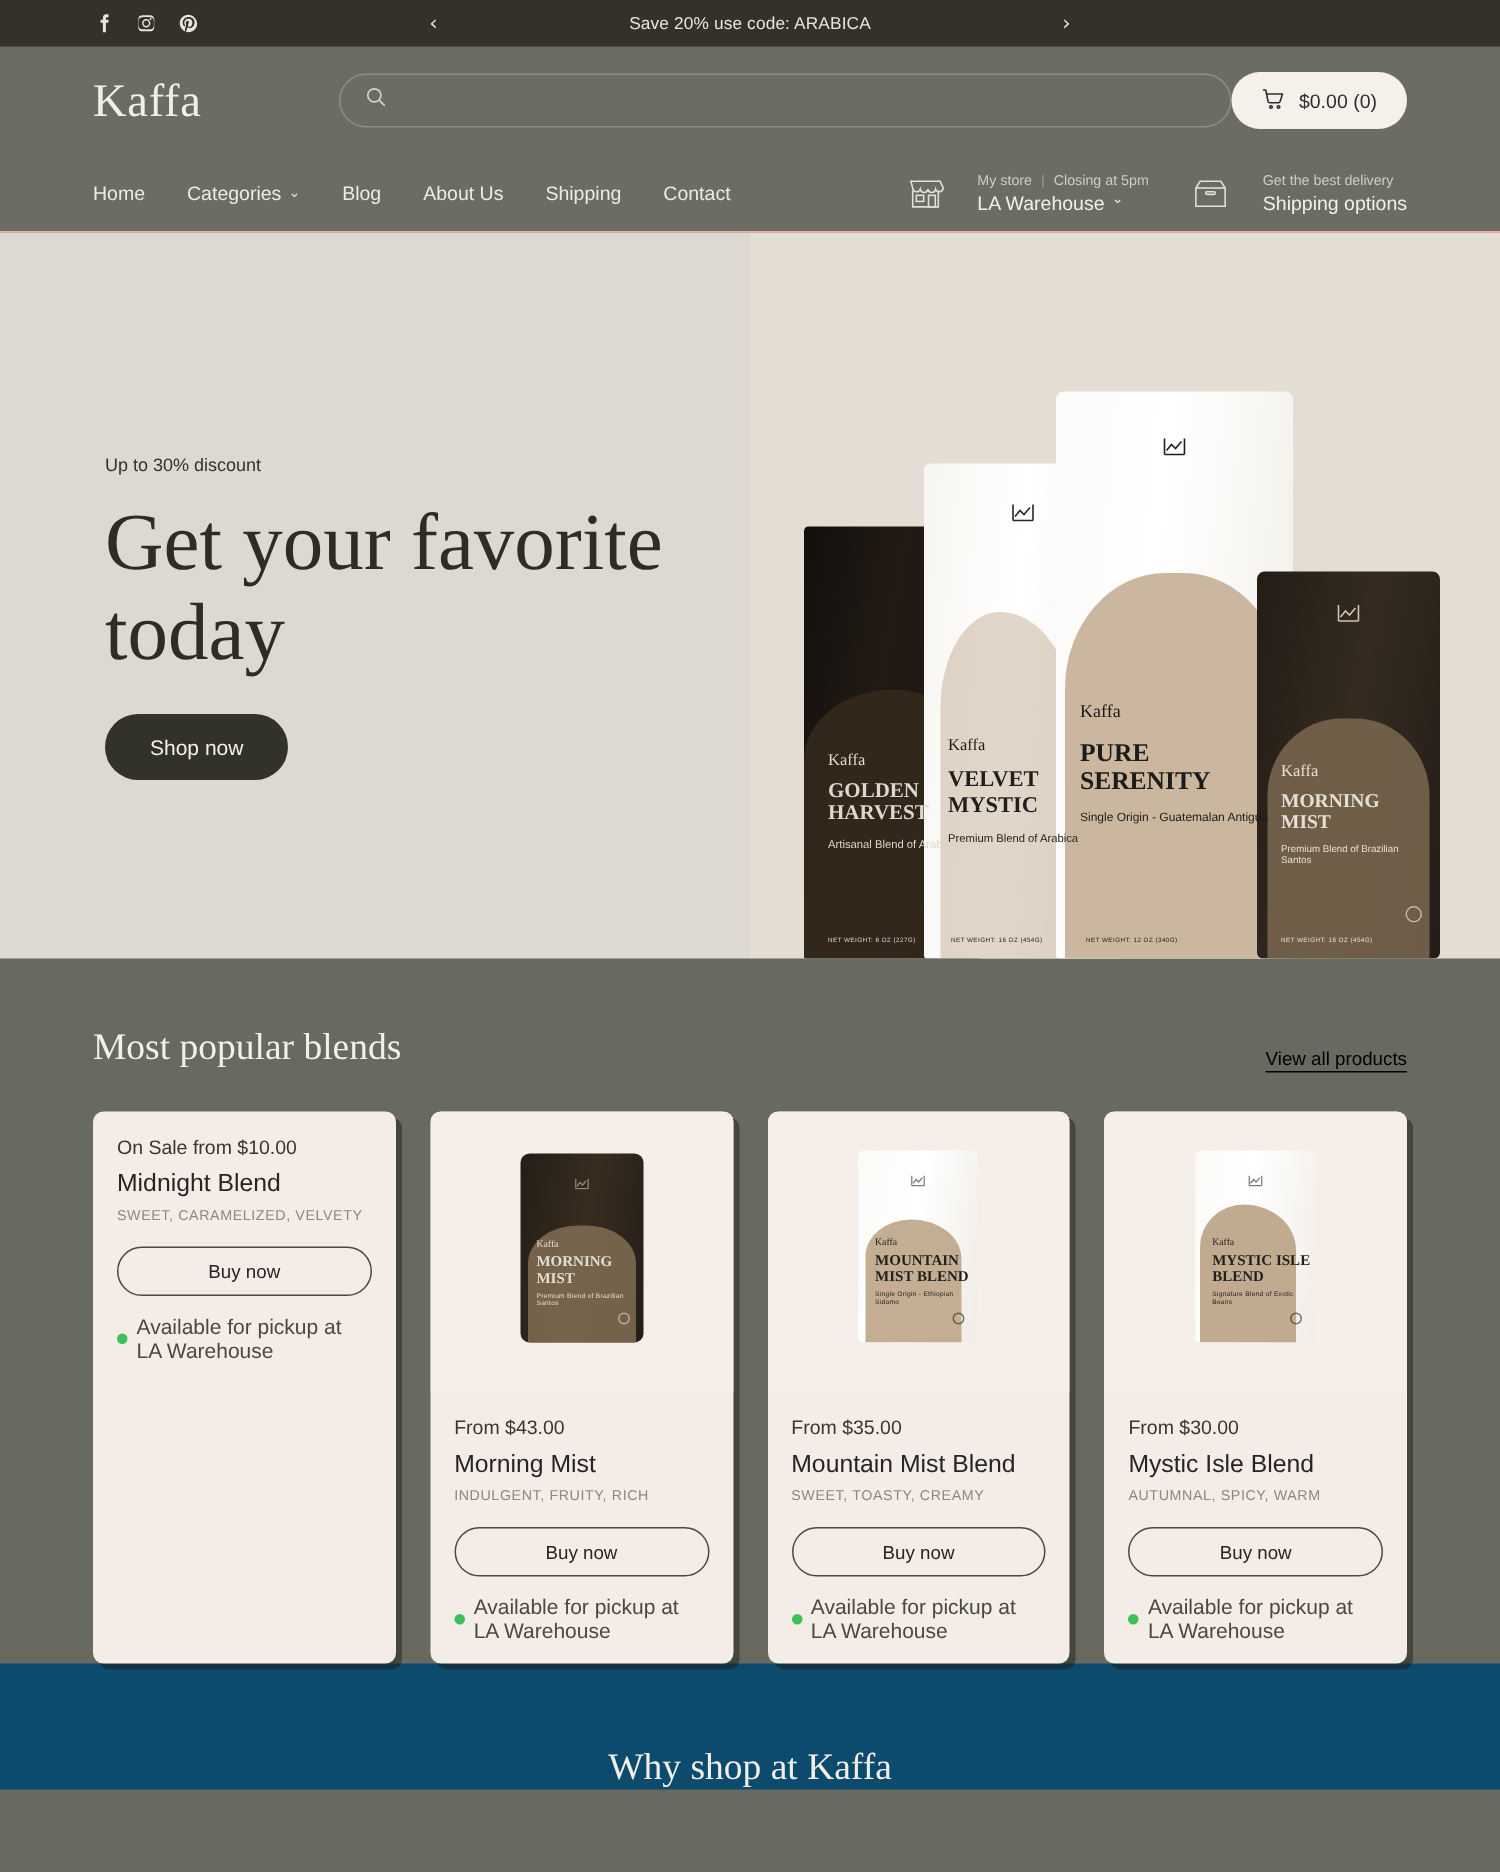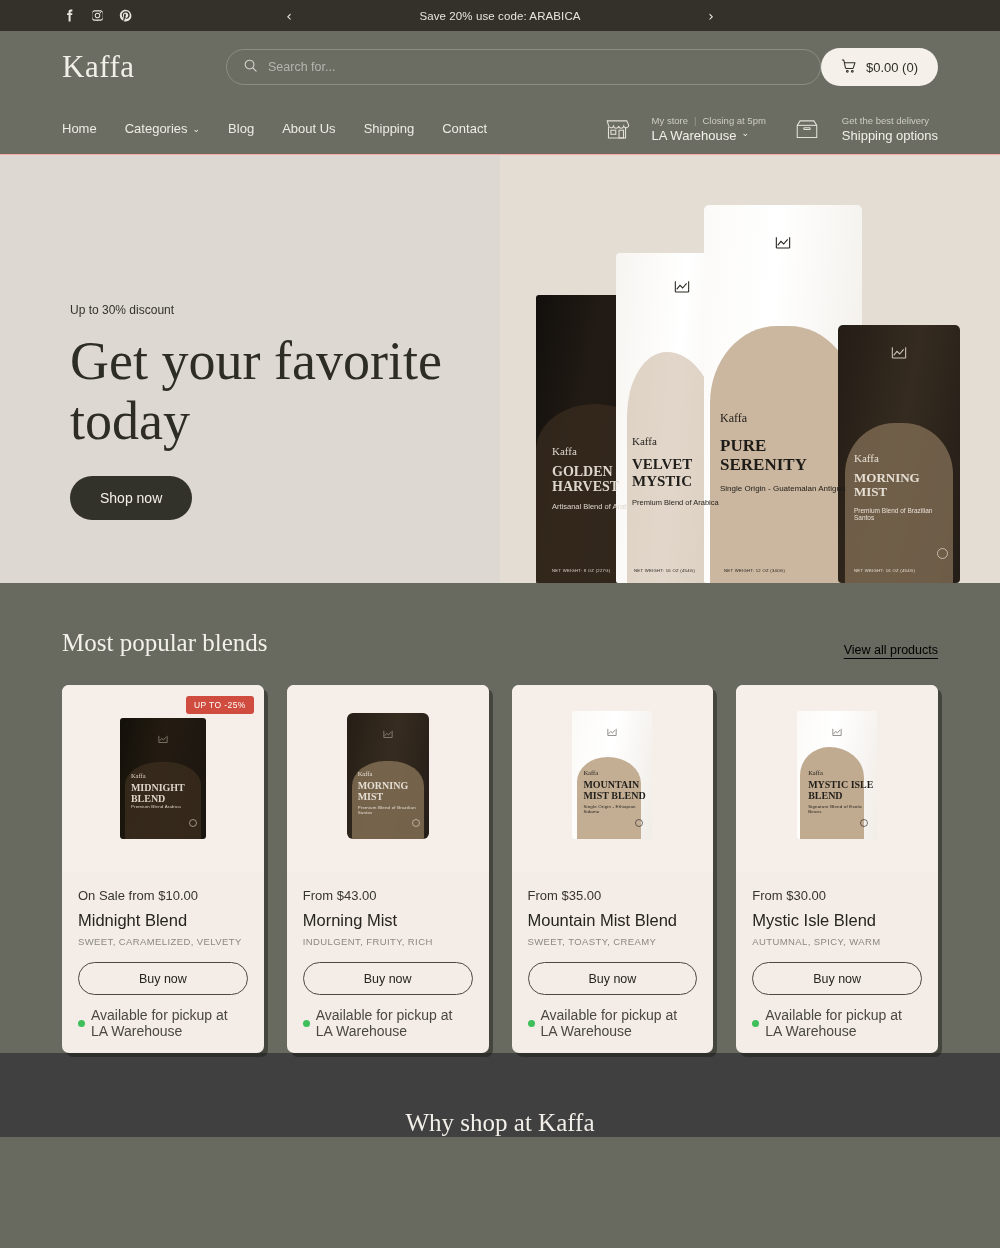--- a/index.html
+++ b/index.html
@@ -146,21 +146,21 @@
     margin-bottom: 2px;
   }
   .nav-info-sep { color: #9a9c91; }
   .nav-info-main {
     font-size: 13px;
     color: #f3f0e9;
     display: flex; align-items: flex-start; gap: 5px;
   }
 
   
-  .hero { display: flex; height: 428px; }
+  .hero { display: flex; height: 484px; }
   .hero-left {
     width: 500px;
     background: #ddd8d1;
     padding: 148px 0 0 70px;
   }
   .hero-eyebrow { font-size: 12px; color: #33332c; margin-bottom: 14px; }
   .hero-title {
     font-family: "Liberation Serif", serif;
     font-size: 54px;
     line-height: 1.12;
@@ -371,21 +371,21 @@
   }
   .pickup { display: flex; align-items: center; gap: 6px; }
   .pickup-dot {
     width: 7px; height: 7px; border-radius: 50%;
     background: #3fbf5a; flex: none;
   }
   .pickup-txt { font-size: 14px; color: #4a493f; }
 
   
   .why {
-    background: #404040;
+    background: #0c4a6e;
     padding: 56px 0 0 0;
     text-align: center;
   }
   .why-title {
     font-family: "Liberation Serif", serif;
     font-size: 25px;
     color: #f2efe8;
     font-weight: 400;
   }
 </style>
@@ -421,21 +421,20 @@
 
 <div class="header">
   <div class="brand">Kaffa</div>
   <div class="searchbar">
     <span>
       <svg viewBox="0 0 24 24" fill="none" stroke="#d5d2cb" stroke-width="1.8">
           <circle cx="10.5" cy="10.5" r="7"></circle>
           <line x1="15.8" y1="15.8" x2="21" y2="21" stroke-linecap="round"></line>
         </svg>
     </span>
-    <input type="text" placeholder="Search for..." style="">
   </div>
   <button class="cart-btn">
     <span>
       <svg viewBox="0 0 24 24" fill="none" stroke="#2e2d27" stroke-width="1.6" stroke-linecap="round" stroke-linejoin="round">
           <path d="M2 3h2.2l2.4 11.4a1.6 1.6 0 0 0 1.6 1.3h8.8a1.6 1.6 0 0 0 1.6-1.2L21 7H5.3"></path>
           <circle cx="9.5" cy="20" r="1.3"></circle>
           <circle cx="17" cy="20" r="1.3"></circle>
         </svg>
     </span>
     <span>$0.00 (0)</span>
@@ -576,36 +575,20 @@
 
 <div class="products">
   <div class="prod-head">
     <h2 class="prod-title">Most popular blends</h2>
     <a class="view-all">View all products</a>
   </div>
 
   <div class="prod-grid">
 
     <div class="card">
-      <div class="card-img">
-        <span class="sale-badge">UP TO -25%</span>
-        <div class="mini-bag" style="width:86px;height:121px;background:linear-gradient(100deg,#131009 0%,#241c12 45%,#1a1510 100%);color:#ddd5c9;">
-          <div style="position:absolute;left:6%;right:6%;bottom:0;height:64%;background:#3b2d1e;opacity:.8;border-radius:46% 46% 0 0 / 30% 30% 0 0;"></div>
-          <span class="m-logo">
-            <svg viewBox="0 0 24 20" fill="none" stroke="#c9c0b2" stroke-width="2">
-                <path d="M2 2v16M22 2v16M2 18h20"></path>
-                <path d="M4 14l5-6 4 4 6-7"></path>
-              </svg>
-          </span>
-          <div class="m-brand" style="z-index:3;">Kaffa</div>
-          <div class="m-name" style="z-index:3;">MIDNIGHT BLEND</div>
-          <div class="m-sub" style="z-index:3;">Premium Blend Arabica</div>
-          <div class="m-circ" style="z-index:3;"></div>
-        </div>
-      </div>
       <div class="card-body">
         <div class="price">On Sale from $10.00</div>
         <div class="pname">Midnight Blend</div>
         <div class="notes">SWEET, CARAMELIZED, VELVETY</div>
         <button class="buy-btn">Buy now</button>
         <div class="pickup">
           <span class="pickup-dot"></span>
           <span class="pickup-txt">Available for pickup at LA Warehouse</span>
         </div>
       </div>

